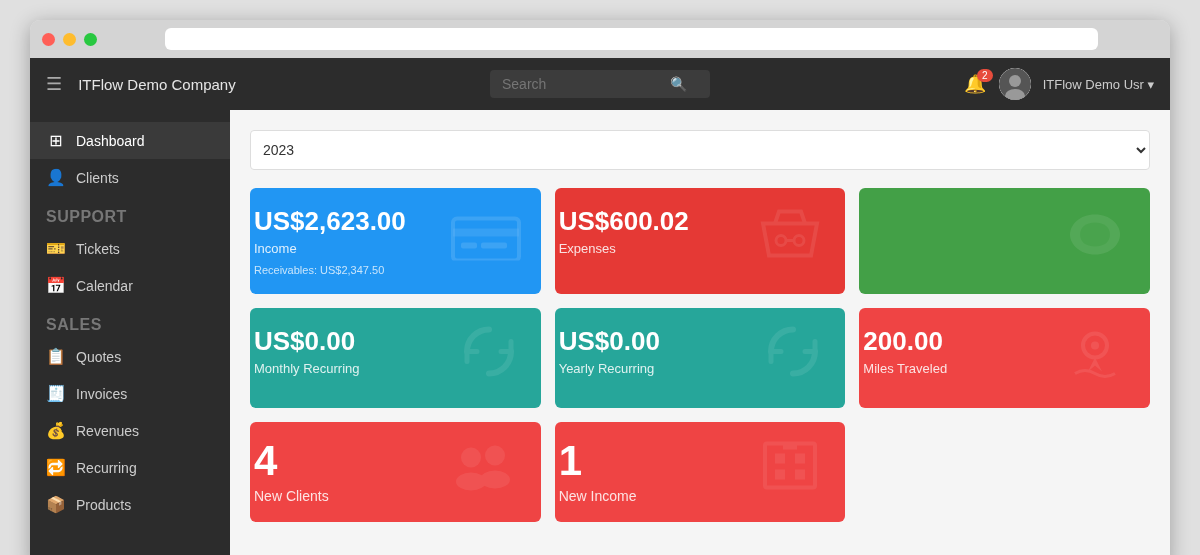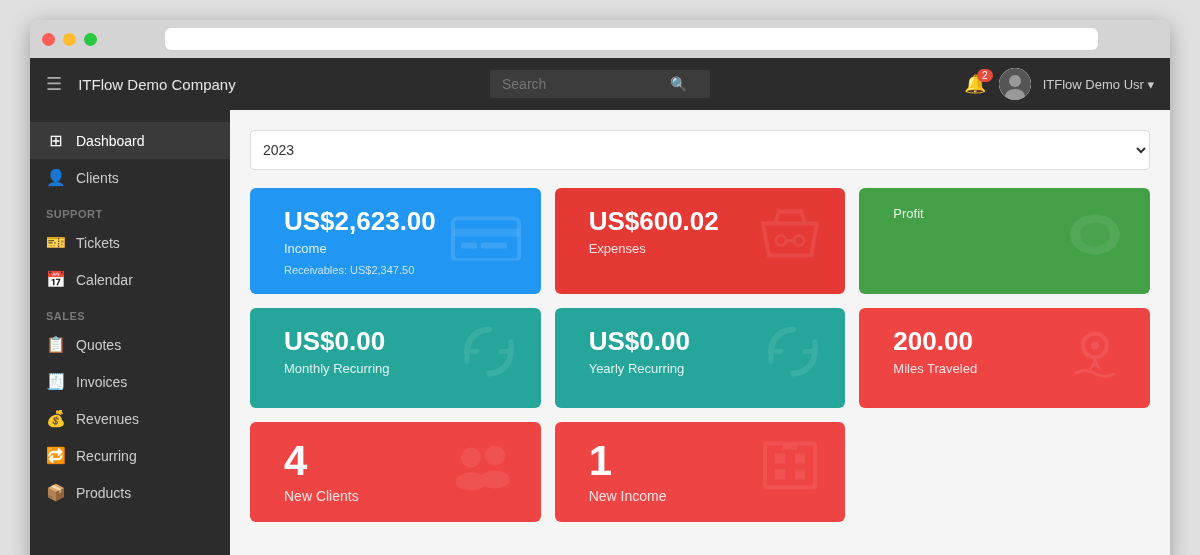--- a/index.html
+++ b/index.html
@@ -114,21 +114,21 @@
       gap: 10px;
       padding: 9px 16px;
       color: #ccc;
       font-size: 14px;
       cursor: pointer;
     }
     .sidebar-item.active { background: #3a3a3a; color: white; }
     .sidebar-icon { font-size: 16px; width: 20px; text-align: center; }
     .sidebar-section-label {
       color: #777;
-      font-size: 11px;
+      font-size: 16px;
       font-weight: 600;
       padding: 12px 16px 4px;
       letter-spacing: 0.5px;
     }
 
     
     .content-area {
       flex: 1;
       background: #f5f5f5;
       padding: 20px;
@@ -151,21 +151,21 @@
     
     .dash-grid {
       display: grid;
       grid-template-columns: repeat(3, 1fr);
       gap: 14px;
     }
 
     
     .card {
       border-radius: 6px;
-      padding: 18px 34px;
+      padding: 18px 4px;
       position: relative;
       overflow: hidden;
       min-height: 100px;
     }
     .card-value {
       font-size: 26px;
       font-weight: 700;
       color: white;
       margin-bottom: 4px;
     }
@@ -324,21 +324,20 @@
                 <path d="M8 18 L62 18 L56 50 L14 50 Z" stroke="white" stroke-width="4" fill="none"></path>
                 <path d="M20 18 L24 6 L46 6 L50 18" stroke="white" stroke-width="4" fill="none"></path>
                 <circle cx="26" cy="35" r="5" stroke="white" stroke-width="3" fill="none"></circle>
                 <circle cx="44" cy="35" r="5" stroke="white" stroke-width="3" fill="none"></circle>
                 <line x1="31" y1="35" x2="39" y2="35" stroke="white" stroke-width="3"></line>
               </svg>
             </div>
           </div>
 
           <div class="card card-green">
-            <div class="card-label">Profit</div>
             <div class="card-icon">
               <svg width="70" height="60" viewBox="0 0 70 60" fill="none" opacity="0.35">
                 <path d="M35 10 C20 10 10 20 10 30 C10 40 20 50 35 50 C50 50 60 40 60 30 C60 20 50 10 35 10Z" fill="white"></path>
                 <path d="M35 18 C25 18 20 23 20 30 C20 37 25 42 35 42 C45 42 50 37 50 30 C50 23 45 18 35 18Z" fill="rgba(67,160,71,0.6)"></path>
               </svg>
             </div>
           </div>
 
           <div class="card card-teal">
             <div class="card-value">US$0.00</div>

